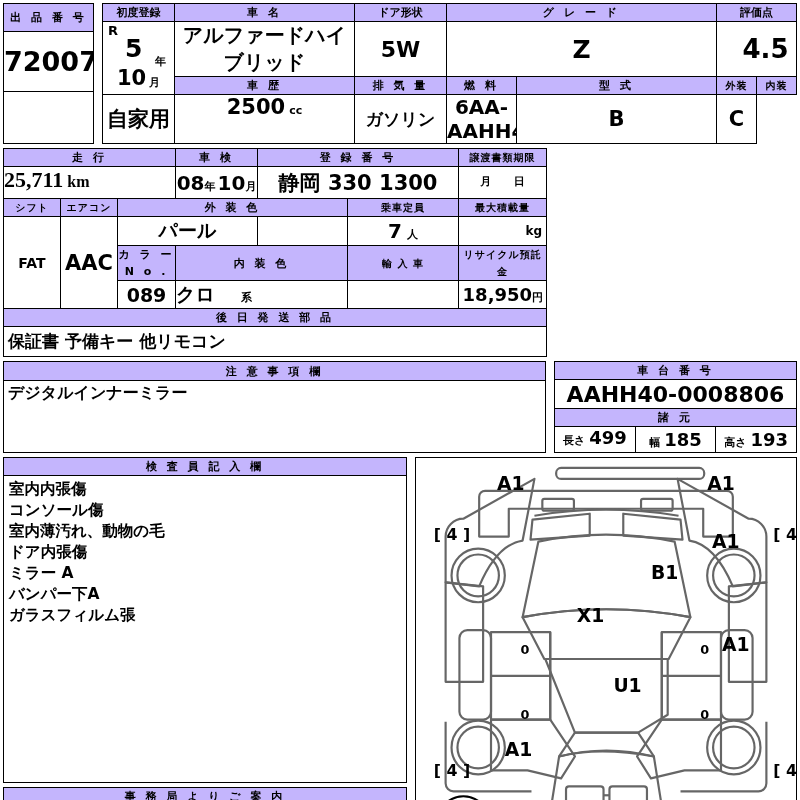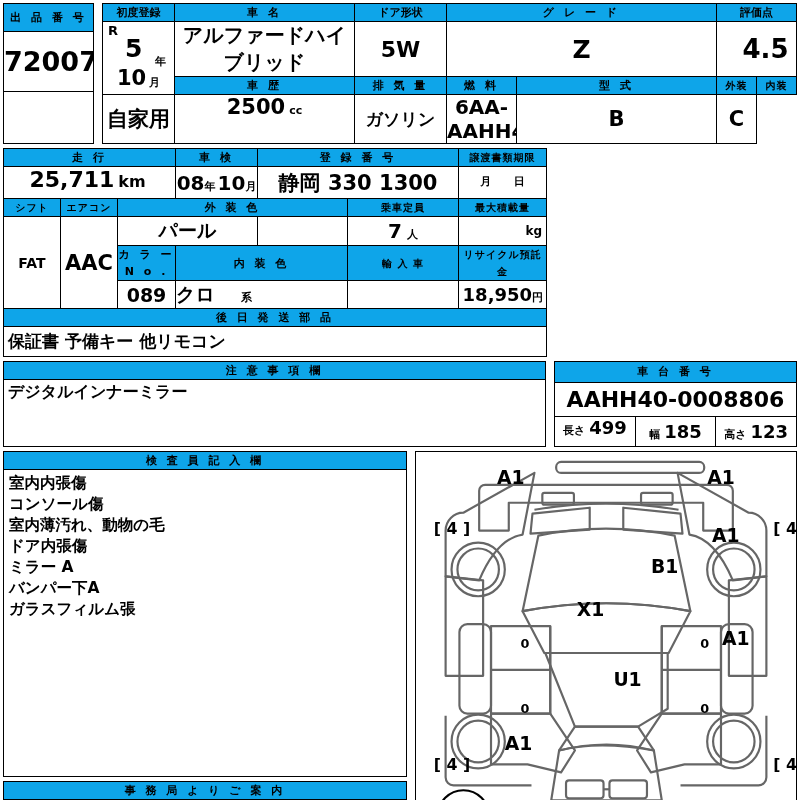--- a/index.html
+++ b/index.html
@@ -1,20 +1,20 @@
 <!DOCTYPE html>
 <html><head>
 <meta charset="utf-8">
 <style>
   html,body{margin:0;padding:0;background:#fff;}
   body{width:800px;height:800px;font-family:"DejaVu Sans","Liberation Sans",sans-serif;color:#000;}
   .sheet{width:800px;height:800px;position:relative;box-sizing:border-box;padding:3px;}
   table{border-collapse:collapse;width:100%;table-layout:fixed;}
   td,th{border:1.6px solid #000;padding:0;vertical-align:middle;overflow:hidden;}
-  .hdr{background:#0ea5e9;text-align:center;font-size:11px;letter-spacing:3px;font-weight:600;height:17px;line-height:17px;}
+  .hdr{background:#c4b5fd;text-align:center;font-size:11px;letter-spacing:3px;font-weight:600;height:17px;line-height:17px;}
   .hdr.tight{letter-spacing:0px;}
   .hdr.sm{font-size:10px;letter-spacing:1px;}
   .val{text-align:center;font-weight:bold;}
   .big{font-size:27px;}
   .mid{font-size:22px;}
   .unit{font-size:11px;font-weight:bold;}
   .sec{margin-bottom:4px;}
   
   .topgrid{display:flex;gap:4px;}
   .fill{flex:1;}
@@ -122,21 +122,21 @@
       </colgroup>
       <tbody>
           <tr>
         <td class="hdr" colspan="3">走 行</td>
         <td class="hdr">車 検</td>
         <td class="hdr" colspan="3">登 録 番 号</td>
         <td class="hdr sm">譲渡書類期限</td>
       </tr>
       <tr>
         <td colspan="3" style="height:31px;">
-          <div style="display:flex;align-items:baseline;justify-content:center;padding-right:4px;height:100%;">
+          <div style="display:flex;align-items:baseline;justify-content:flex-start;padding-right:4px;height:100%;font-family:Liberation Serif, serif;">
             <span style="font-size:22px;font-weight:bold;">25,711</span>
             <span style="font-size:16px;font-weight:bold;margin-left:4px;">km</span>
           </div>
         </td>
         <td>
           <div style="display:flex;align-items:baseline;justify-content:center;height:100%;">
             <span style="font-size:20px;font-weight:bold;">08</span>
             <span class="unit">年</span>
             <span style="font-size:20px;font-weight:bold;margin-left:2px;">10</span>
             <span class="unit">月</span>
@@ -222,36 +222,39 @@
           <col style="width:33.3%">
         </colgroup>
       <tbody>
           <tr>
             <td class="hdr" colspan="3">車 台 番 号</td>
           </tr>
       <tr>
             <td class="val" colspan="3" style="height:28px;font-size:22px;">AAHH40-0008806</td>
           </tr>
       <tr>
+            <td class="hdr" colspan="3">諸 元</td>
+          </tr>
+      <tr>
         <td style="height:25px;">
           <div style="display:flex;align-items:baseline;justify-content:center;height:100%;">
             <span class="lbl-sm">長さ</span>
             <span style="font-size:18px;font-weight:bold;margin-left:4px;">499</span>
           </div>
         </td>
         <td>
           <div style="display:flex;align-items:baseline;justify-content:center;height:100%;">
             <span class="lbl-sm">幅</span>
             <span style="font-size:18px;font-weight:bold;margin-left:4px;">185</span>
           </div>
         </td>
         <td>
           <div style="display:flex;align-items:baseline;justify-content:center;height:100%;">
             <span class="lbl-sm">高さ</span>
-            <span style="font-size:18px;font-weight:bold;margin-left:4px;">123</span>
+            <span style="font-size:18px;font-weight:bold;margin-left:4px;">193</span>
           </div>
         </td>
       </tr>
     </tbody>
       </table>
   </div>
 
   <div class="topgrid">
 
     <div style="width:404px;display:flex;flex-direction:column;">

